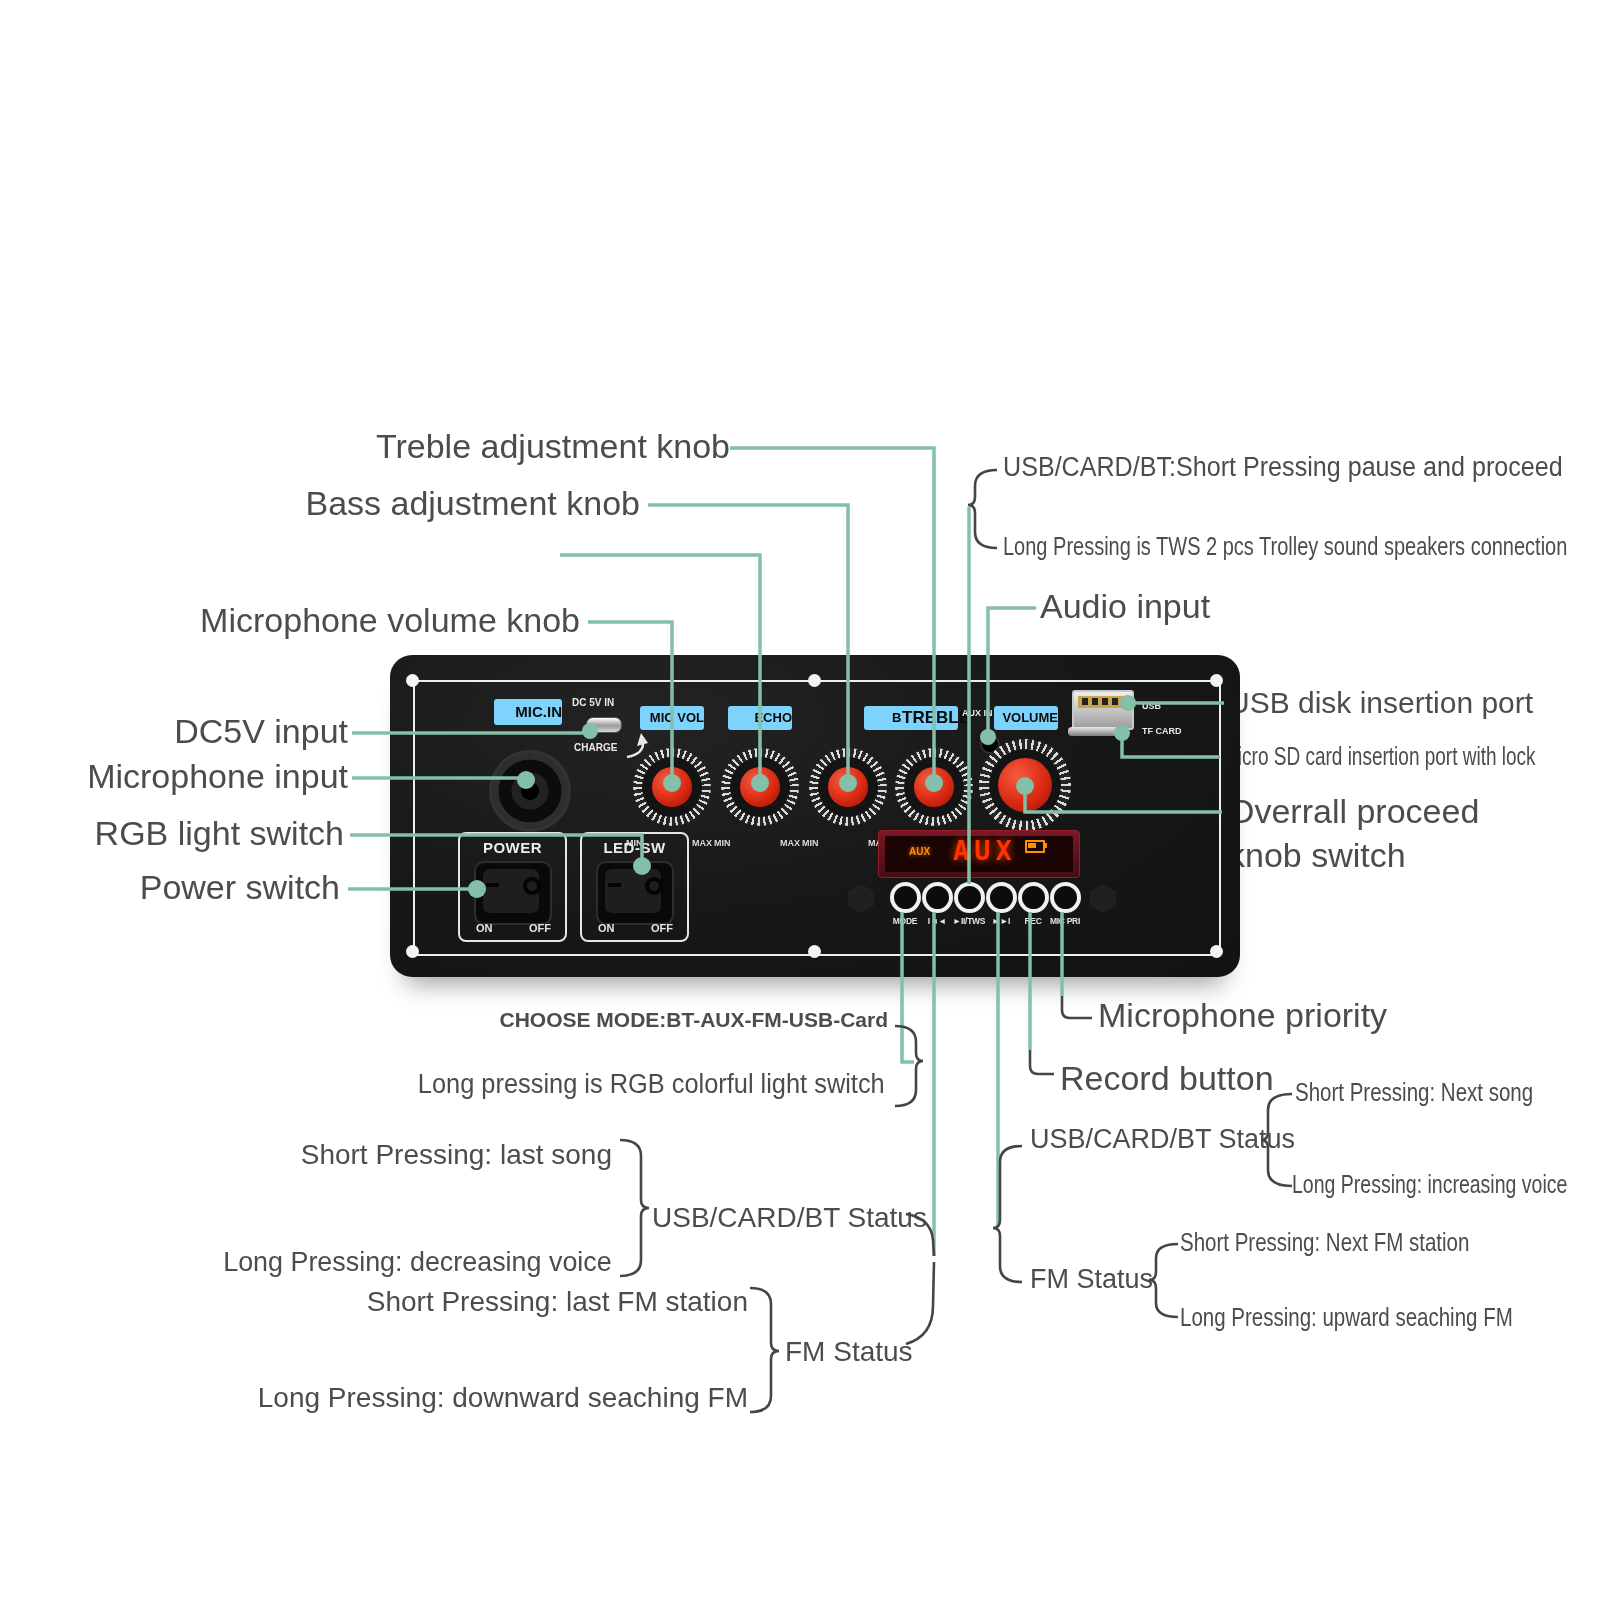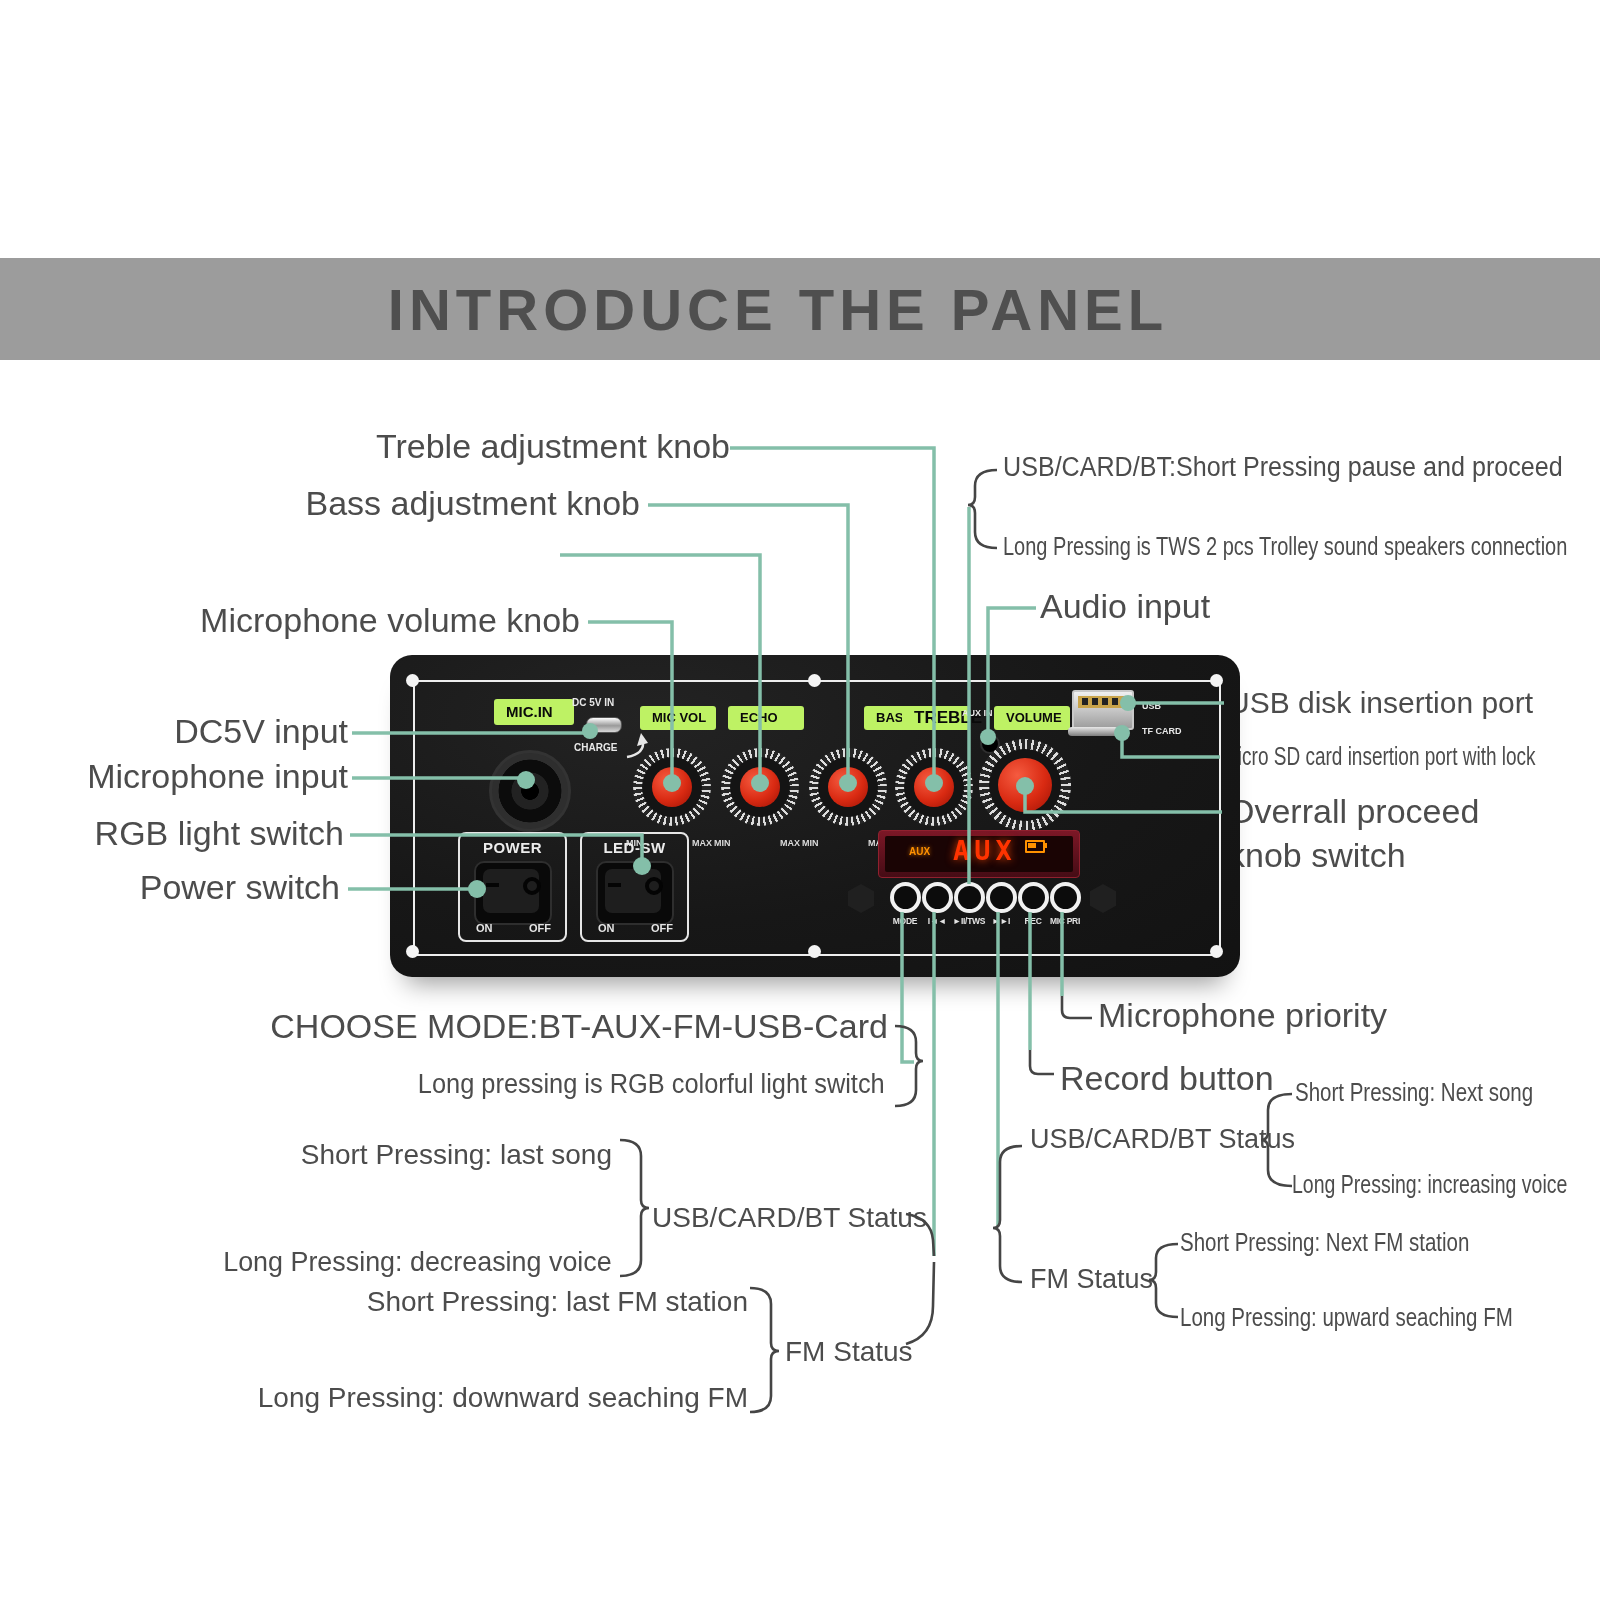--- a/index.html
+++ b/index.html
@@ -6,31 +6,31 @@
   #stage{position:relative;width:1600px;height:1600px;background:#ffffff;overflow:hidden;
          font-family:"Liberation Sans",sans-serif;}
   
   .banner{position:absolute;left:0;top:258px;width:1600px;height:102px;background:#9c9c9c;
           display:flex;align-items:center;justify-content:center;}
   .banner span{font-size:58px;font-weight:600;color:#4f4f4f;letter-spacing:5px;transform:translateX(-22px);}
   
   .lbl{position:absolute;color:#4c4c4c;white-space:nowrap;line-height:1.05;}
   .r{text-align:right;}
   .big{font-size:34px;}
-  .mid{font-size:34px;}
+  .mid{font-size:21px;font-weight:bold;}
   .sm{font-size:27px;}
   .cond{transform-origin:left center;}
   .condr{transform-origin:right center;}
   
   .panel{position:absolute;left:390px;top:655px;width:850px;height:322px;border-radius:22px;
          background:radial-gradient(120% 140% at 30% 20%,#232323 0%,#171717 45%,#101010 100%);
          box-shadow:0 22px 26px -16px rgba(0,0,0,.40);}
   .inframe{position:absolute;left:413px;top:680px;width:804px;height:272px;border:2px solid #eeeeee;border-radius:4px;}
   .screw{position:absolute;width:13px;height:13px;border-radius:50%;background:#f4f4f4;}
-  .wtag{position:absolute;background:#bef264;color:#0a0a0a;font-weight:700;text-align:left;border-radius:3px;padding-left:12px;}
+  .wtag{position:absolute;background:#7dd3fc;color:#0a0a0a;font-weight:700;text-align:right;border-radius:3px;}
   .wtxt{position:absolute;color:#e8e8e8;font-weight:700;white-space:nowrap;}
   .knob{position:absolute;width:78px;height:78px;border-radius:50%;
         background:repeating-conic-gradient(#dcdcdc 0deg 3.5deg,#262626 3.5deg 9.5deg);}
   .knob .in{position:absolute;left:9px;top:9px;width:60px;height:60px;border-radius:50%;background:#141414;}
   .knob .cap{position:absolute;left:19px;top:19px;width:40px;height:40px;border-radius:50%;
         background:radial-gradient(circle at 36% 32%,#f55b40 0%,#d92a12 55%,#9c1205 100%);}
   .vknob{position:absolute;left:979px;top:739px;width:92px;height:92px;border-radius:50%;
         background:repeating-conic-gradient(#dcdcdc 0deg 3.2deg,#262626 3.2deg 8.8deg);}
   .vknob .in{position:absolute;left:10px;top:10px;width:72px;height:72px;border-radius:50%;background:#141414;}
   .vknob .cap{position:absolute;left:19px;top:19px;width:54px;height:54px;border-radius:50%;
@@ -68,23 +68,20 @@
   .pbl{position:absolute;width:56px;text-align:center;color:#e3e3e3;font-size:8.5px;font-weight:700;letter-spacing:-0.3px;}
   .hex{position:absolute;width:26px;height:29px;background:#202020;
        clip-path:polygon(50% 0,100% 25%,100% 75%,50% 100%,0 75%,0 25%);}
   svg.overlay{position:absolute;left:0;top:0;z-index:9;pointer-events:none;}
 </style>
 </head>
 <body>
 
 <div id="stage">
 
-  <div class="banner">
-    <span>INTRODUCE THE PANEL</span>
-  </div>
 
   <div class="lbl big r" style="right:870px;top:429px;">Treble adjustment knob</div>
   <div class="lbl big r" style="right:960px;top:486px;">Bass adjustment knob</div>
   <div class="lbl big r" style="right:1020px;top:603px;">Microphone volume knob</div>
   <div class="lbl big r" style="right:1252px;top:714px;">DC5V input</div>
   <div class="lbl big r" style="right:1252px;top:759px;">Microphone input</div>
   <div class="lbl big r" style="right:1256px;top:816px;">RGB light switch</div>
   <div class="lbl big r" style="right:1260px;top:870px;">Power switch</div>
 
   <div class="lbl sm cond" style="left:1003px;top:453px;transform:scaleX(.93);">USB/CARD/BT:Short Pressing pause and proceed</div>

